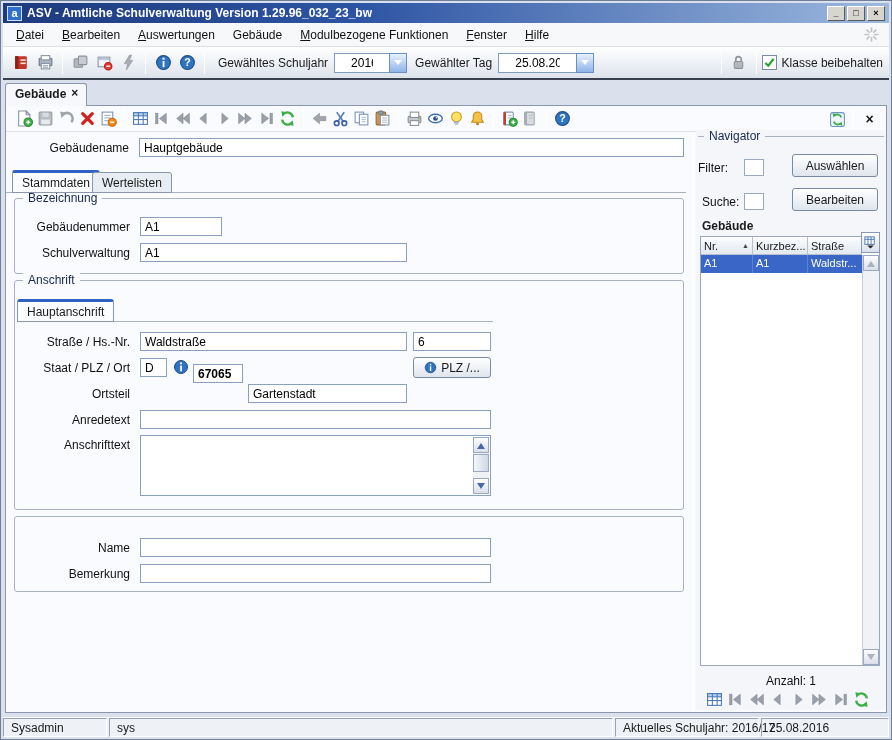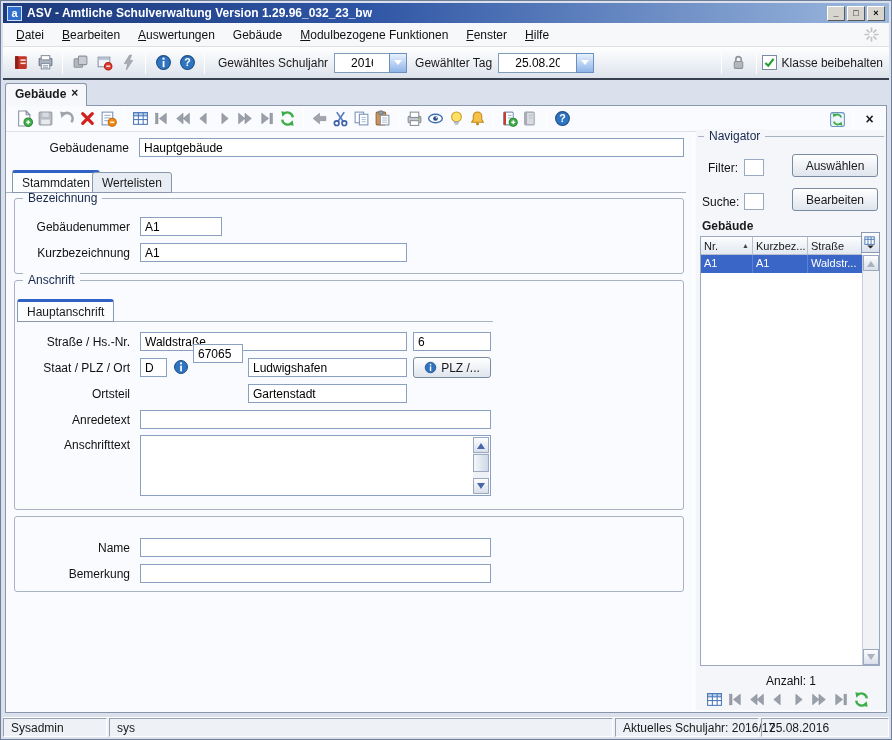--- a/index.html
+++ b/index.html
@@ -521,40 +521,39 @@
       <input class="inp" style="left: 133px; top: 6px; width: 545px;" value="Hauptgebäude">
 
       <div class="subtab active" style="left:6px;top:38px"><span>Stammdaten</span></div>
       <div class="subtab inactive" style="left:86px;top:40px"><span>Wertelisten</span></div>
       <div class="tabline" style="left:0;top:60px;width:680px"></div>
 
       <div class="fs" style="left:8px;top:66px;width:670px;height:76px">
         <span class="leg">Bezeichnung</span>
         <div class="lab" style="left:0;top:21px;width:115px">Gebäudenummer</div>
         <input class="inp" style="left: 125px; top: 18px; width: 82px;" value="A1">
-        <div class="lab" style="left:0;top:47px;width:115px">Kurzbezeichnung</div>
+        <div class="lab" style="left:0;top:47px;width:115px">Schulverwaltung</div>
         <input class="inp" style="left: 125px; top: 44px; width: 267px;" value="A1">
       </div>
 
       <div class="fs" style="left:8px;top:148px;width:670px;height:230px">
         <span class="leg">Anschrift</span>
         <div class="subtab active" style="left:2px;top:18px"><span>Hauptanschrift</span></div>
         <div class="tabline" style="left:92px;top:40px;width:386px"></div>
 
         <div class="lab" style="left:0;top:54px;width:115px">Straße / Hs.-Nr.</div>
         <input class="inp" style="left: 125px; top: 51px; width: 267px;" value="Waldstraße">
         <input class="inp" style="left: 398px; top: 51px; width: 78px;" value="6">
 
         <div class="lab" style="left:0;top:80px;width:115px">Staat / PLZ / Ort</div>
         <input class="inp" style="left: 125px; top: 77px; width: 27px;" value="D">
         <span class="infodot" style="left:158px;top:78px"><svg viewBox="0 0 16 16" width="16" height="16">
               <use href="#g-info"></use>
             </svg></span>
-        <input class="inp" style="left: 178px; top: 63px; width: 50px;" value="67065">
-        <input class="inp" style="left: 233px; top: 77px; width: 159px;" value="Ludwigshafen">
+        <input class="inp" style="left: 178px; top: 83px; width: 50px; font-weight: bold;" value="67065">
         <div class="pbtn" style="left:398px;top:76px;width:78px;height:21px">
           <svg viewBox="0 0 16 16" width="13" height="13">
               <use href="#g-info"></use>
             </svg>
           <span>PLZ /...</span>
         </div>
 
         <div class="lab" style="left:0;top:106px;width:115px">Ortsteil</div>
         <input class="inp" style="left: 233px; top: 103px; width: 159px;" value="Gartenstadt">
 
@@ -580,21 +579,21 @@
         <input class="inp" style="left: 125px; top: 21px; width: 351px;" value="">
         <div class="lab" style="left:0;top:50px;width:115px">Bemerkung</div>
         <input class="inp" style="left: 125px; top: 47px; width: 351px;" value="">
       </div>
     </div>
 
     <div class="navigator">
       <div class="navgroup">
         <span class="navleg">Navigator</span>
 
-        <div class="lab" style="left:0;top:24px;width:40px;text-align:right">Filter:</div>
+        <div class="lab" style="left:0;top:24px;width:40px;text-align:left">Filter:</div>
         <input class="minibox" style="left: 46px; top: 22px;">
         <div class="navbtn" style="left:94px;top:17px">
             <span>Auswählen</span>
           </div>
 
         <div class="lab" style="left:4px;top:58px;width:40px;text-align:left">Suche:</div>
         <input class="minibox" style="left: 46px; top: 56px;">
         <div class="navbtn" style="left:94px;top:51px">
             <span>Bearbeiten</span>
           </div>

